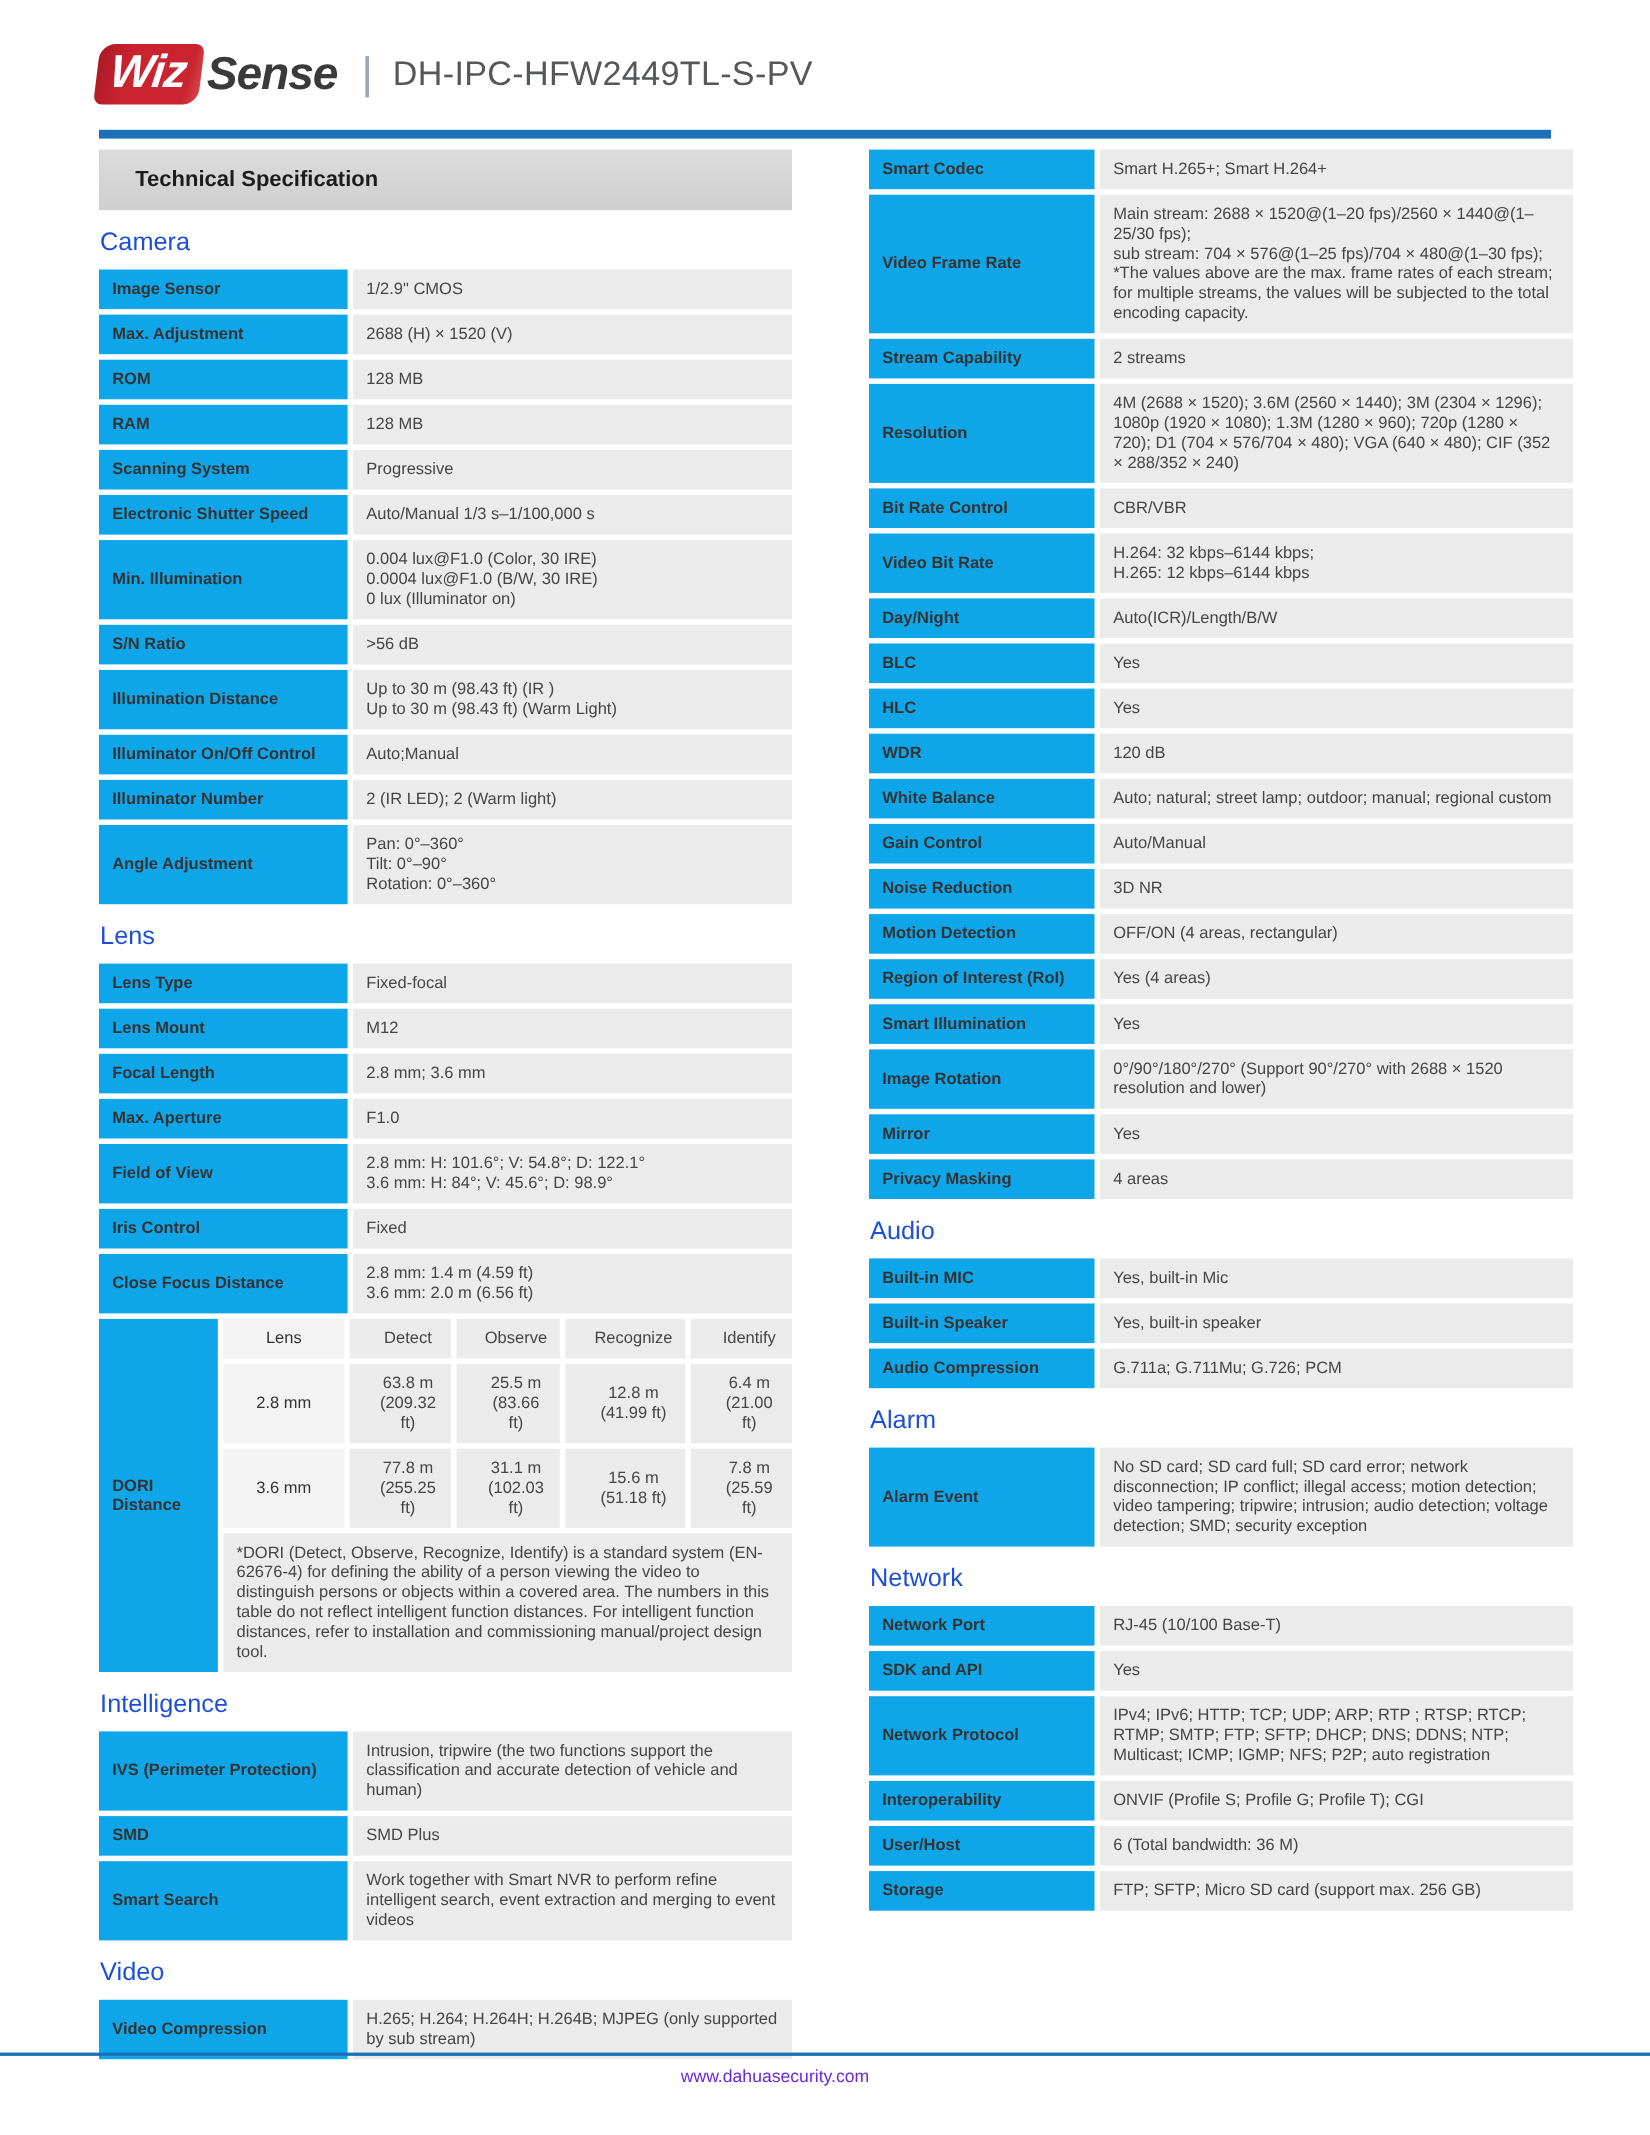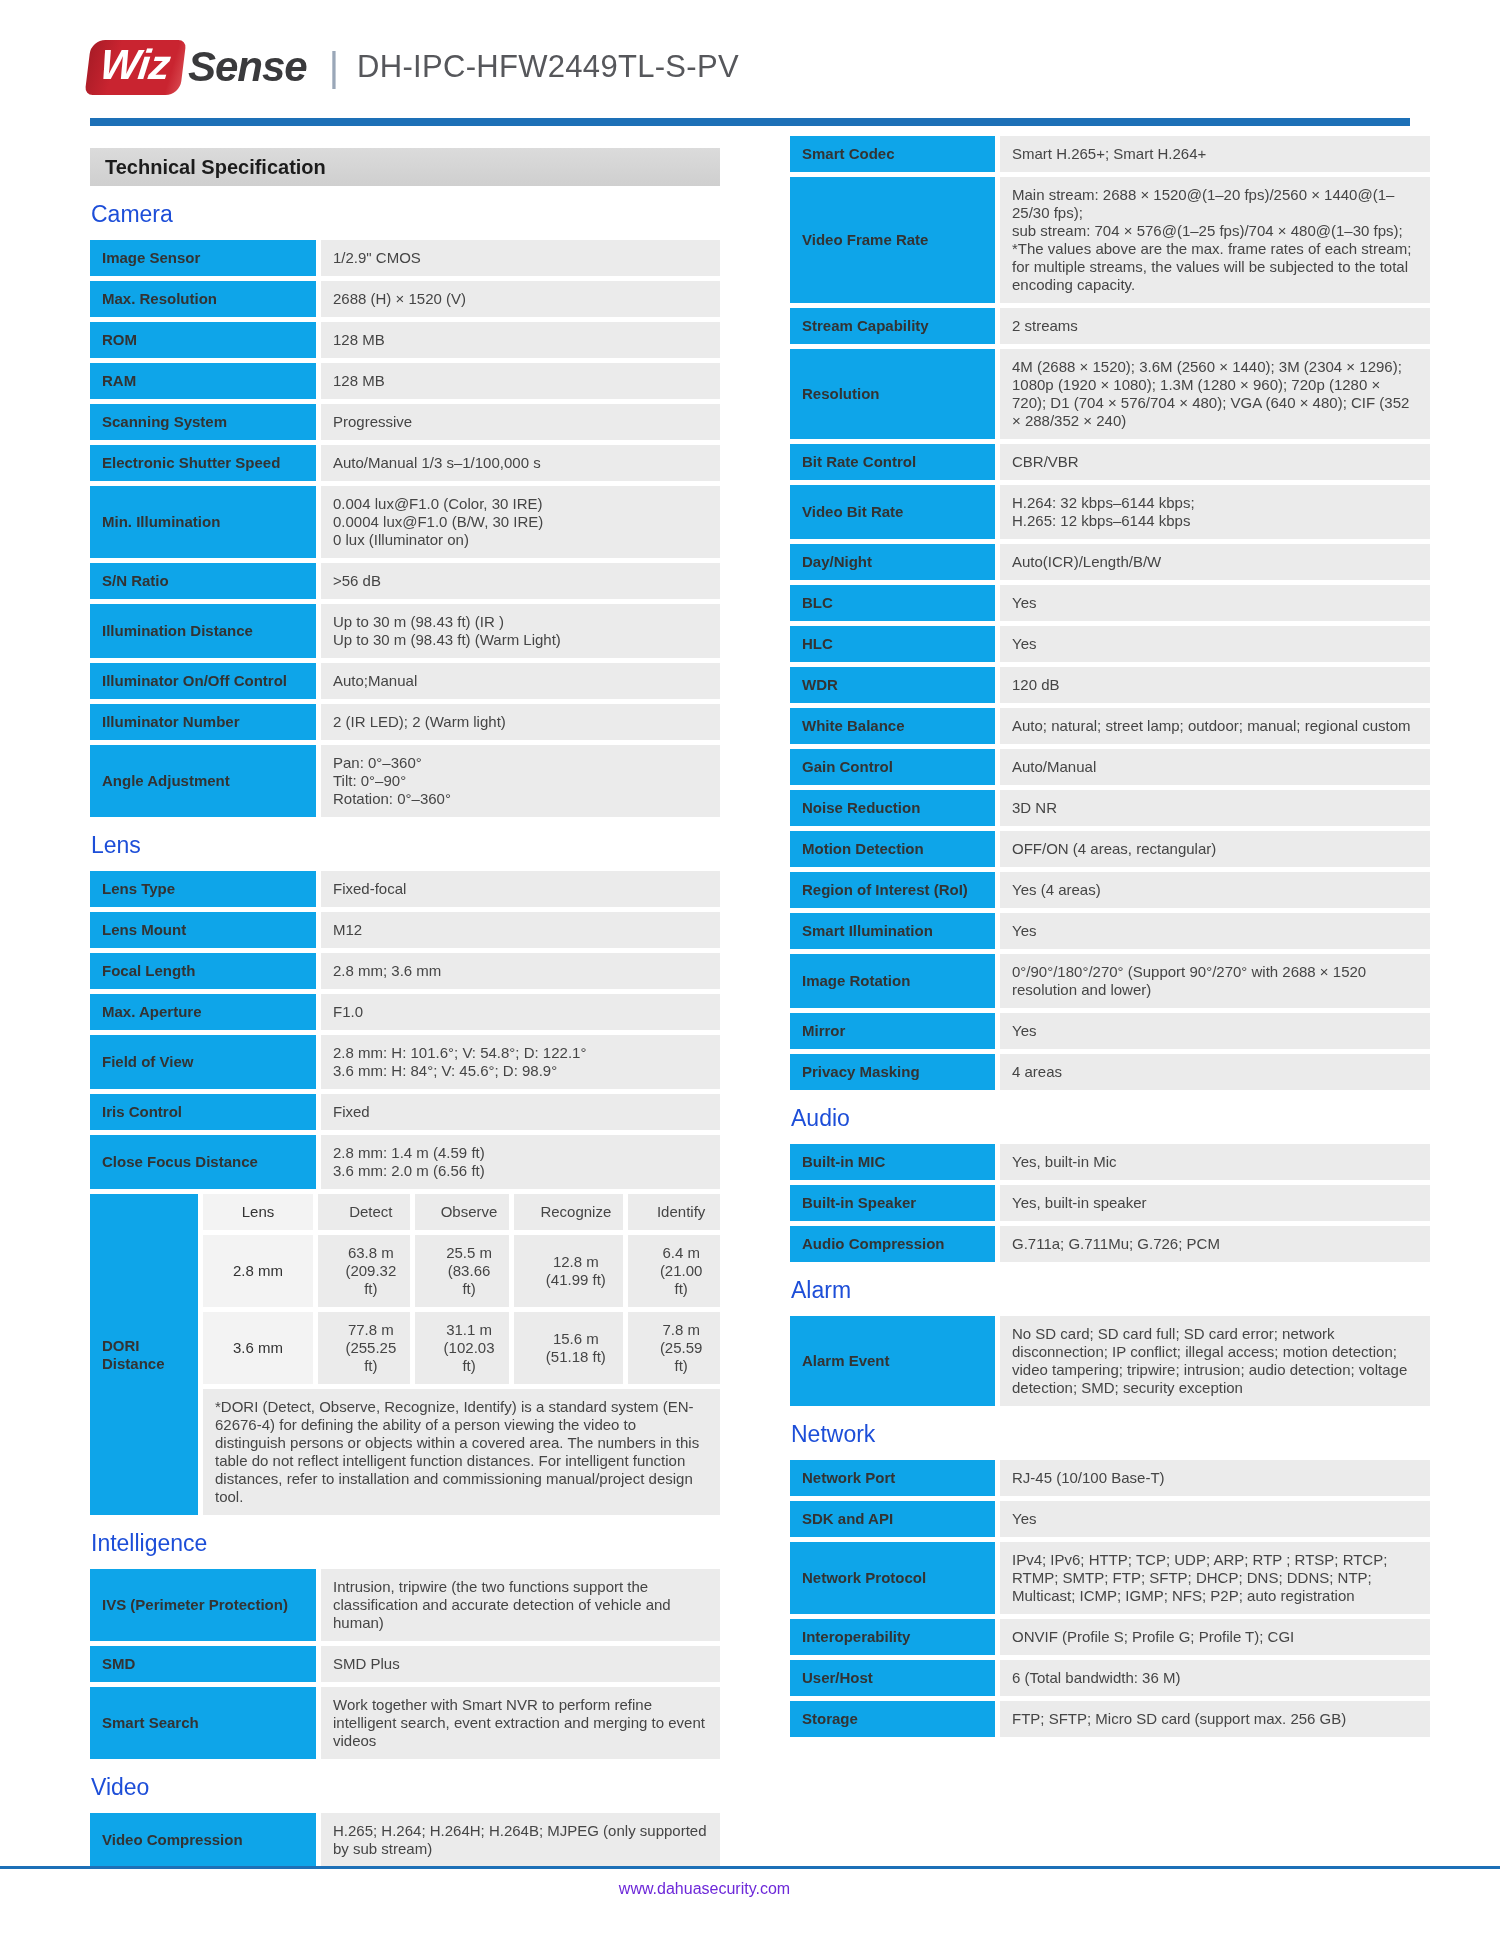--- a/index.html
+++ b/index.html
@@ -16,22 +16,22 @@
   }
   .logo-wiz{font-size:42px;font-weight:700;font-style:italic;color:#ffffff;letter-spacing:-1px;}
   .logo-sense{font-size:42px;font-weight:700;font-style:italic;color:#3a3a3c;margin-left:5px;letter-spacing:-1px;}
   .hdr-divider{font-size:40px;font-weight:300;color:#9aa7b8;margin:0 18px 0 22px;}
   .model{font-size:31px;color:#56575b;letter-spacing:.3px;}
   .blue-rule{position:absolute;left:90px;top:118px;width:1320px;height:8px;background:#1d70b7;}
   
   #left-col{position:absolute;left:90px;top:136px;width:630px;}
   #right-col{position:absolute;left:790px;top:136px;width:640px;}
   .title-bar{
-    background:linear-gradient(#dbdbdb,#cfcfcf);height:38px;display:flex;align-items:center;
-    padding-left:15px;font-size:20px;font-weight:700;color:#1c1c1c;margin-bottom:8px;margin-top:12px;
+    background:linear-gradient(#dbdbdb,#cfcfcf);height:55px;display:flex;align-items:center;
+    padding-left:33px;font-size:20px;font-weight:700;color:#1c1c1c;margin-bottom:8px;
   }
   .section-heading{font-size:23px;color:#1d4ed8;margin:15px 0 12px 1px;font-weight:400;}
   .spec-row{display:flex;gap:5px;margin-bottom:5px;}
   .cell{padding:9px 12px;font-size:15px;line-height:18px;display:flex;align-items:center;white-space:pre-line;}
   .spec-label{width:202px;flex:0 0 auto;background:#0ea5e9;color:#333333;font-weight:600;}
   #left-col .spec-label{width:202px;}
   #right-col .spec-label{width:181px;}
   .spec-value{flex:1;background:#ebebeb;color:#454545;}
   
   .dori{display:grid;grid-template-columns:108px 110px 1fr 1fr 1fr 1fr;gap:5px;margin-bottom:5px;}
@@ -58,21 +58,21 @@
 <div class="blue-rule"></div>
 
 <div id="left-col">
     <div class="title-bar">Technical Specification</div>
     <div class="section-heading first-sec">Camera</div>
     <div class="spec-row">
       <div class="cell spec-label">Image Sensor</div>
       <div class="cell spec-value">1/2.9" CMOS</div>
     </div>
     <div class="spec-row">
-      <div class="cell spec-label">Max. Resolution</div>
+      <div class="cell spec-label">Max. Adjustment</div>
       <div class="cell spec-value">2688 (H) × 1520 (V)</div>
     </div>
     <div class="spec-row">
       <div class="cell spec-label">ROM</div>
       <div class="cell spec-value">128 MB</div>
     </div>
     <div class="spec-row">
       <div class="cell spec-label">RAM</div>
       <div class="cell spec-value">128 MB</div>
     </div>

